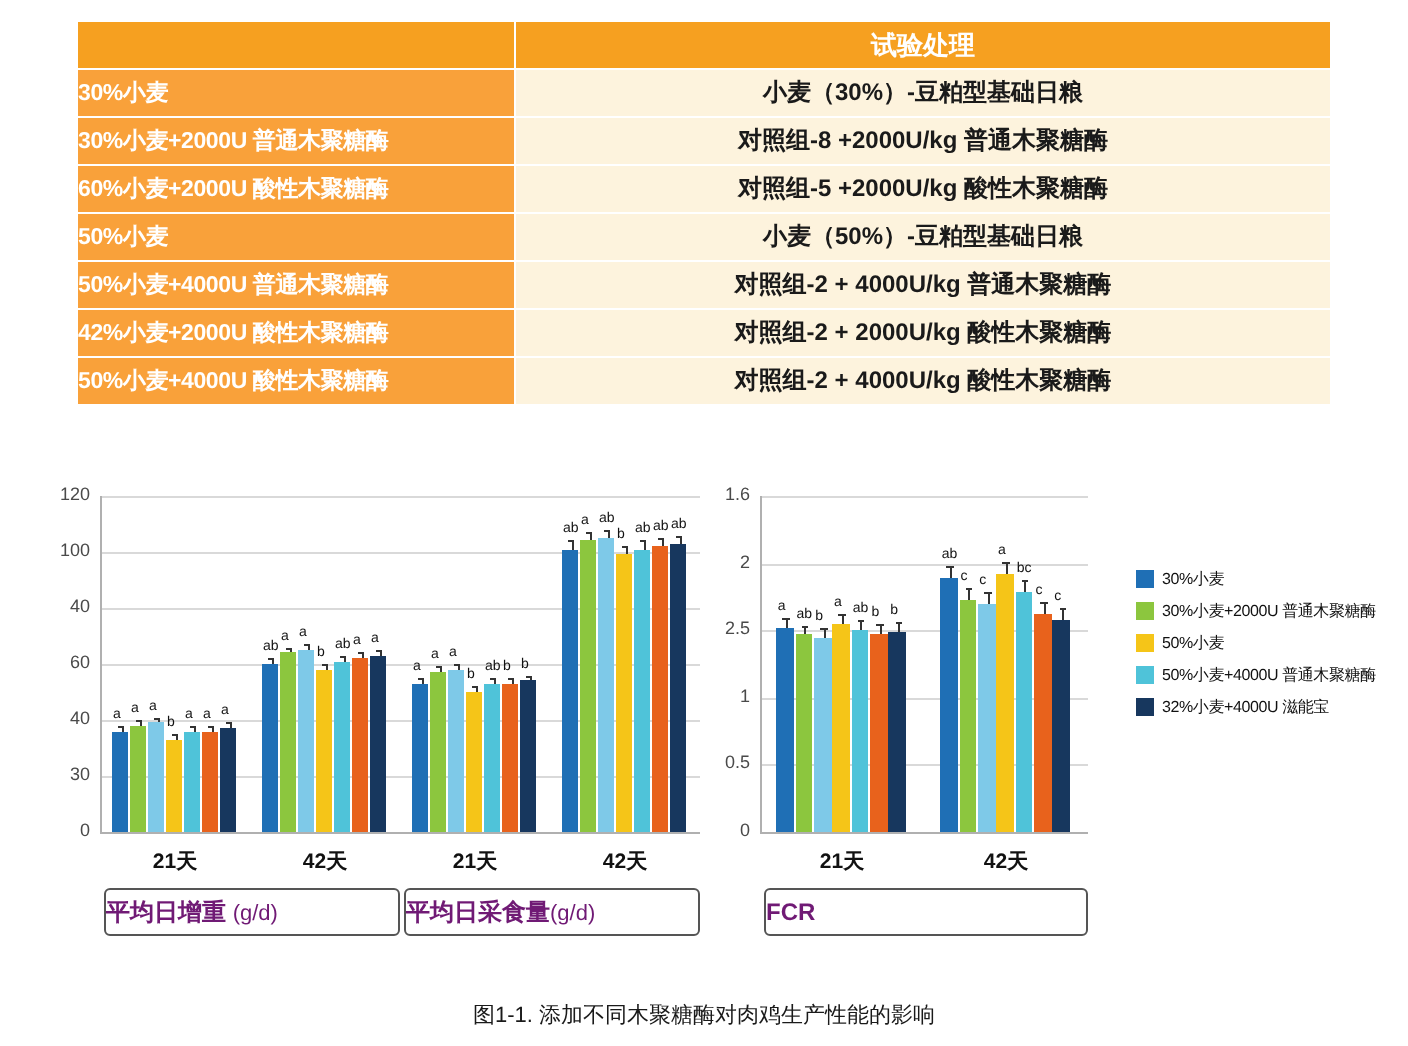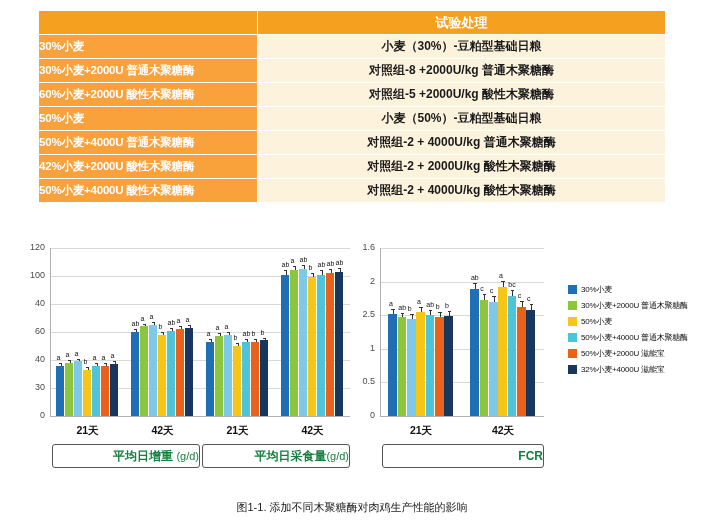--- a/index.html
+++ b/index.html
@@ -133,22 +133,22 @@
     color: #111;
     text-align: center;
   }
 
   .cat-box {
     position: absolute;
     border: 1.5px solid #555;
     border-radius: 3px;
     font-size: 12px;
     font-weight: bold;
-    color: #15803d;
-    text-align: right;
+    color: #701a75;
+    text-align: left;
     line-height: 22px;
     height: 22px;
     background: #ffffff;
   }
   .cat-box .unit { font-weight: normal; font-size: 11px; }
 
   
   .legend {
     position: absolute;
     left: 568px;
@@ -454,24 +454,20 @@
       </div>
       <div class="legend-row">
         <span class="legend-swatch" style="background: rgb(245, 197, 24);"></span>
         <span class="legend-text">50%小麦</span>
       </div>
       <div class="legend-row">
         <span class="legend-swatch" style="background: rgb(79, 195, 217);"></span>
         <span class="legend-text">50%小麦+4000U 普通木聚糖酶</span>
       </div>
       <div class="legend-row">
-        <span class="legend-swatch" style="background: rgb(232, 98, 28);"></span>
-        <span class="legend-text">50%小麦+2000U 滋能宝</span>
-      </div>
-      <div class="legend-row">
         <span class="legend-swatch" style="background: rgb(23, 55, 94);"></span>
         <span class="legend-text">32%小麦+4000U 滋能宝</span>
       </div>
     </div>
 
   <div class="caption">图1-1. 添加不同木聚糖酶对肉鸡生产性能的影响</div>
 
 </div>
 
 </body></html>

